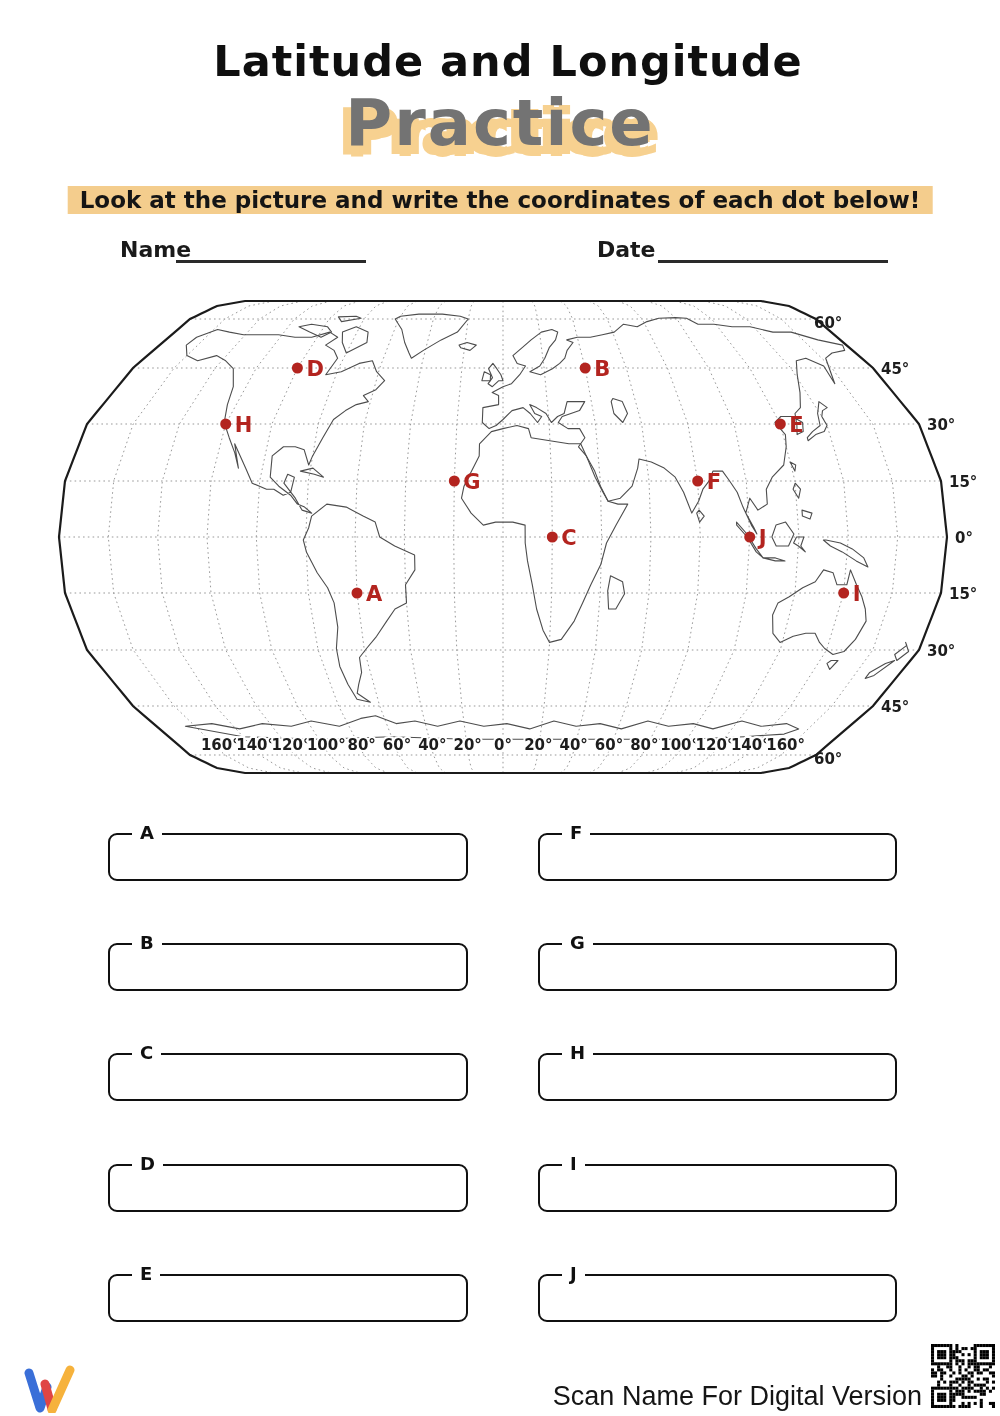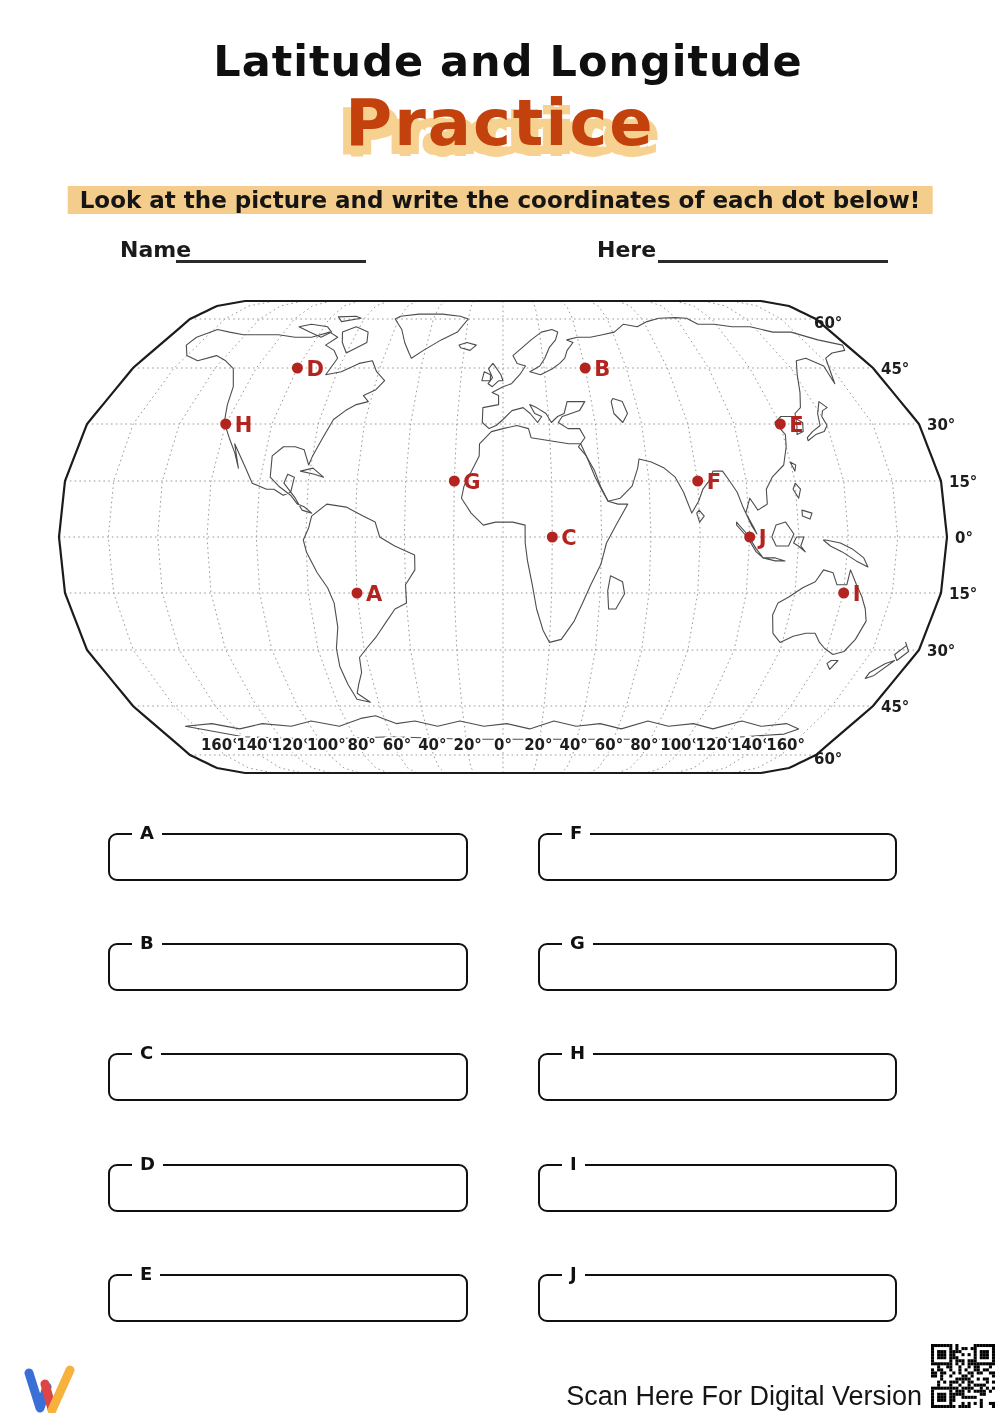--- a/index.html
+++ b/index.html
@@ -1,21 +1,21 @@
 <!DOCTYPE html>
 <html><head>
 <meta charset="utf-8">
 <style>
   html,body{margin:0;padding:0;background:#fff;}
   .page{position:relative;width:1000px;height:1416px;background:#ffffff;overflow:hidden;
         font-family:"DejaVu Sans","Liberation Sans",sans-serif;color:#111;}
   .title1{position:absolute;top:36px;left:0;width:1000px;text-align:center;
           font-size:43px;font-weight:bold;letter-spacing:1px;color:#0f0f0f;margin-left:8px;}
   .title2{position:absolute;top:86px;left:0;width:1000px;text-align:center;
-          font-size:64px;font-weight:bold;letter-spacing:2px;color:#c2410c;
+          font-size:64px;font-weight:bold;letter-spacing:2px;color:#737373;
           text-shadow:-8px 9px 0 #f7d190, 8px 9px 0 #f7d190, 0 11px 0 #f7d190;}
   .instr{position:absolute;top:186px;left:50%;transform:translateX(-50%);
          background:#f4cd8d;padding:0 12px;height:28px;line-height:28px;
          font-size:23px;font-weight:bold;white-space:nowrap;color:#151515;}
   .flabel{position:absolute;font-size:22px;font-weight:bold;color:#1a1a1a;}
   .fline{position:absolute;height:0;border-top:3px solid #2a2a2a;}
   .abox{position:absolute;height:44px;background:#fff;border:2.5px solid #101010;border-radius:9px;}
   .abox .lt{position:absolute;top:-13px;left:22px;background:#fff;padding:0 8px;
             font-size:18px;font-weight:bold;line-height:22px;color:#101010;}
   .brand{position:absolute;left:86px;top:1376px;font-size:27px;font-weight:bold;
@@ -30,21 +30,21 @@
 
 <div class="page">
 
   <div class="title1">Latitude and Longitude</div>
   <div class="title2">Practice</div>
 
   <div class="instr">Look at the picture and write the coordinates of each dot below!</div>
 
   <div class="flabel" style="left:120px;top:237px">Name</div>
   <div class="fline" style="left:176px;top:260px;width:190px"></div>
-  <div class="flabel" style="left:597px;top:237px">Here</div>
+  <div class="flabel" style="left:597px;top:237px">Date</div>
   <div class="fline" style="left:658px;top:260px;width:230px"></div>
 
   <svg id="mapsvg" viewBox="0 285 1000 500" style="position:absolute;left:0;top:285px;width:1000px;height:500px">
       <g stroke="#999999" stroke-width="1" stroke-dasharray="1.6 3.2">
         <line x1="190" y1="755" x2="816" y2="755"></line>
         <line x1="133" y1="706" x2="873" y2="706"></line>
         <line x1="87" y1="650" x2="919" y2="650"></line>
         <line x1="65" y1="593" x2="941" y2="593"></line>
         <line x1="59" y1="537" x2="947" y2="537"></line>
         <line x1="65" y1="481" x2="941" y2="481"></line>
@@ -186,21 +186,21 @@
     </div>
   <div class="abox" style="left:538px;top:1274px;width:355px">
     <span class="lt">J</span>
     </div>
 
   <svg width="54" height="48" viewBox="0 0 54 48" style="position:absolute;left:24px;top:1365px">
     <path d="M5,8 L16,43 L23,22" stroke="#3a6fd8" stroke-width="9" fill="none" stroke-linecap="round" stroke-linejoin="round"></path>
     <path d="M21,19 L28,44" stroke="#e04545" stroke-width="9" fill="none" stroke-linecap="round"></path>
     <path d="M28,45 L46,5" stroke="#f6b23c" stroke-width="9" fill="none" stroke-linecap="round"></path>
   </svg>
-  <div class="scan">Scan Here For Digital Version</div>
+  <div class="scan">Scan Name For Digital Version</div>
   <svg id="qrsvg" width="64" height="64" viewBox="0 0 63 63" style="position:absolute;left:931px;top:1344px">
       <rect x="0" y="0" width="3" height="3" fill="#000"></rect>
       <rect x="3" y="0" width="3" height="3" fill="#000"></rect>
       <rect x="6" y="0" width="3" height="3" fill="#000"></rect>
       <rect x="9" y="0" width="3" height="3" fill="#000"></rect>
       <rect x="12" y="0" width="3" height="3" fill="#000"></rect>
       <rect x="15" y="0" width="3" height="3" fill="#000"></rect>
       <rect x="18" y="0" width="3" height="3" fill="#000"></rect>
       <rect x="24" y="0" width="3" height="3" fill="#000"></rect>
       <rect x="42" y="0" width="3" height="3" fill="#000"></rect>

